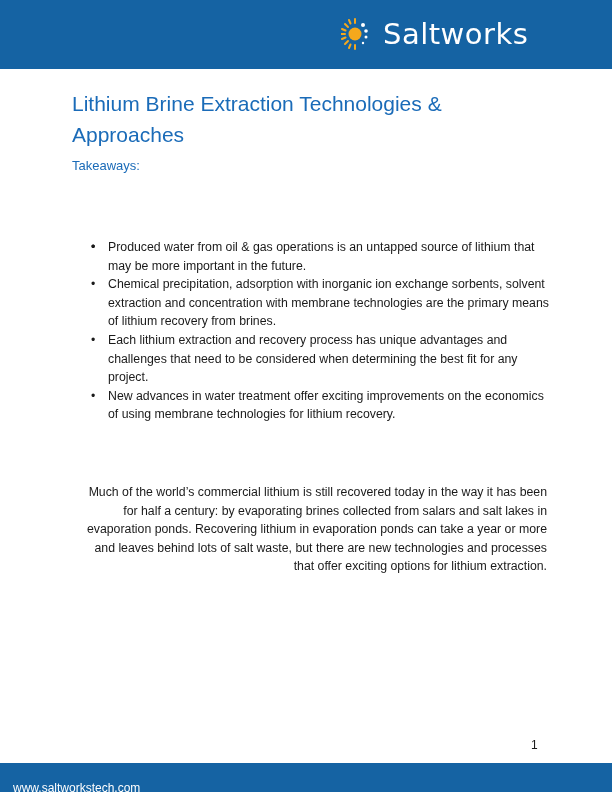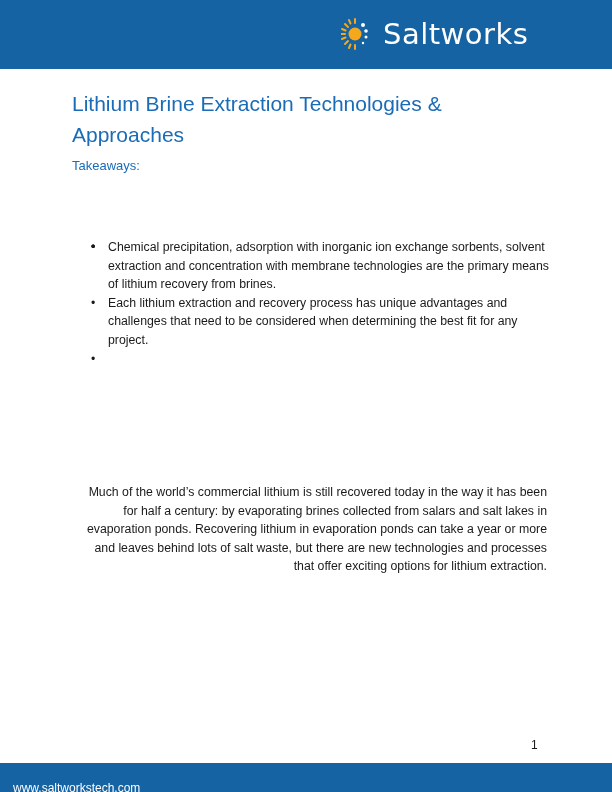--- a/index.html
+++ b/index.html
@@ -43,24 +43,24 @@
     </svg>
     <span class="logo-text">Saltworks</span>
   </div>
 </div>
 
 <div class="title">Lithium Brine Extraction Technologies &amp; Approaches</div>
 <div class="subtitle">Takeaways:</div>
 
 <ul class="bullets">
   <li><span class="dot">•</span></li>
-  <li><span class="dot">•</span></li>
+  <li><span class="dot">•</span><span>Produced water from oil &amp; gas operations is an untapped source of lithium that may be more important in the future.</span></li>
   <li><span class="dot">•</span><span>Chemical precipitation, adsorption with inorganic ion exchange sorbents, solvent extraction and concentration with membrane technologies are the primary means of lithium recovery from brines.</span></li>
   <li><span class="dot">•</span><span>Each lithium extraction and recovery process has unique advantages and challenges that need to be considered when determining the best fit for any project.</span></li>
-  <li><span class="dot">•</span></li>
+  <li><span class="dot">•</span><span>New advances in water treatment offer exciting improvements on the economics of using membrane technologies for lithium recovery.</span></li>
 </ul>
 
 <p class="para">Much of the world’s commercial lithium is still recovered today in the way it has been for half a century: by evaporating brines collected from salars and salt lakes in evaporation ponds. Recovering lithium in evaporation ponds can take a year or more and leaves behind lots of salt waste, but there are new technologies and processes that offer exciting options for lithium extraction.</p>
 
 <div class="page-num">1</div>
 
 <div class="footer">
   <span style="left:13px">www.saltworkstech.com</span>
 </div>
 

